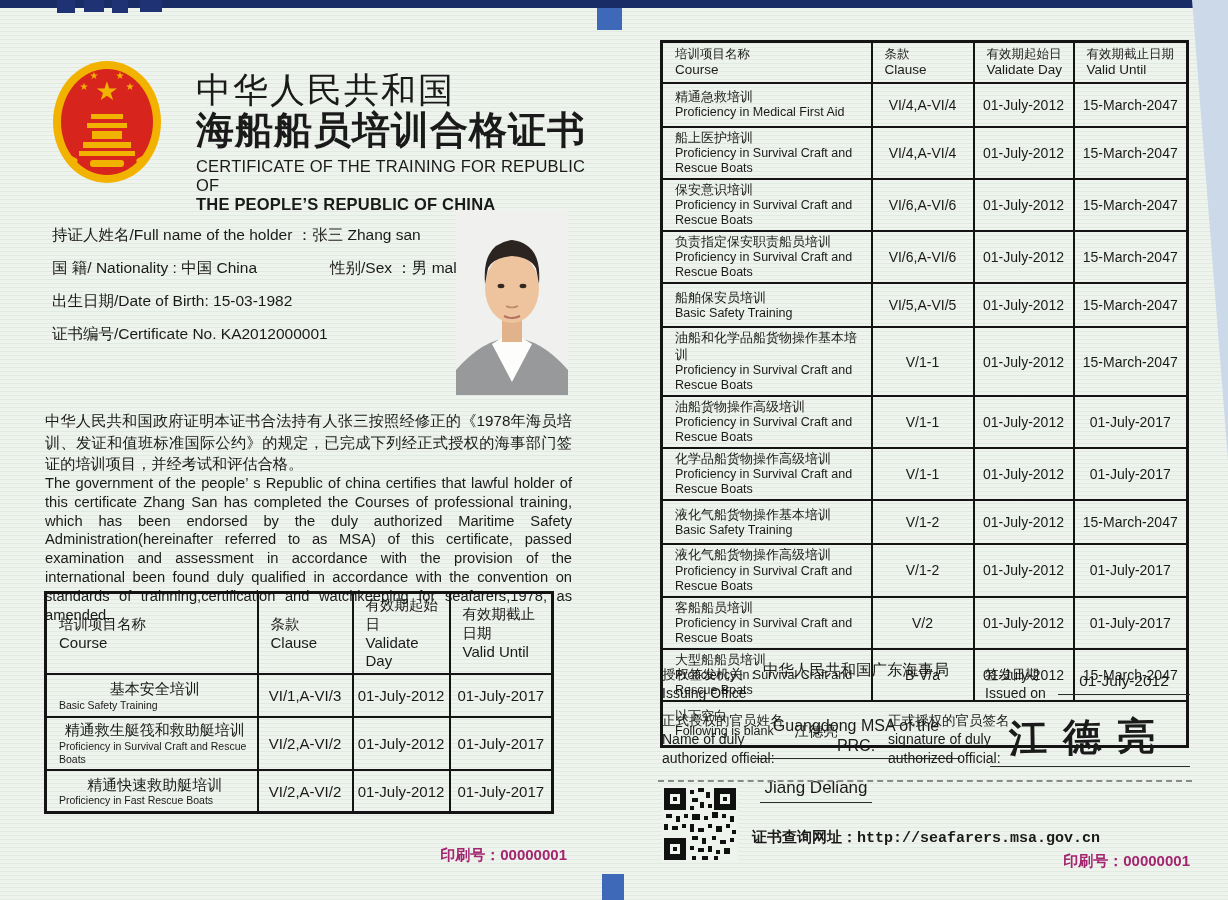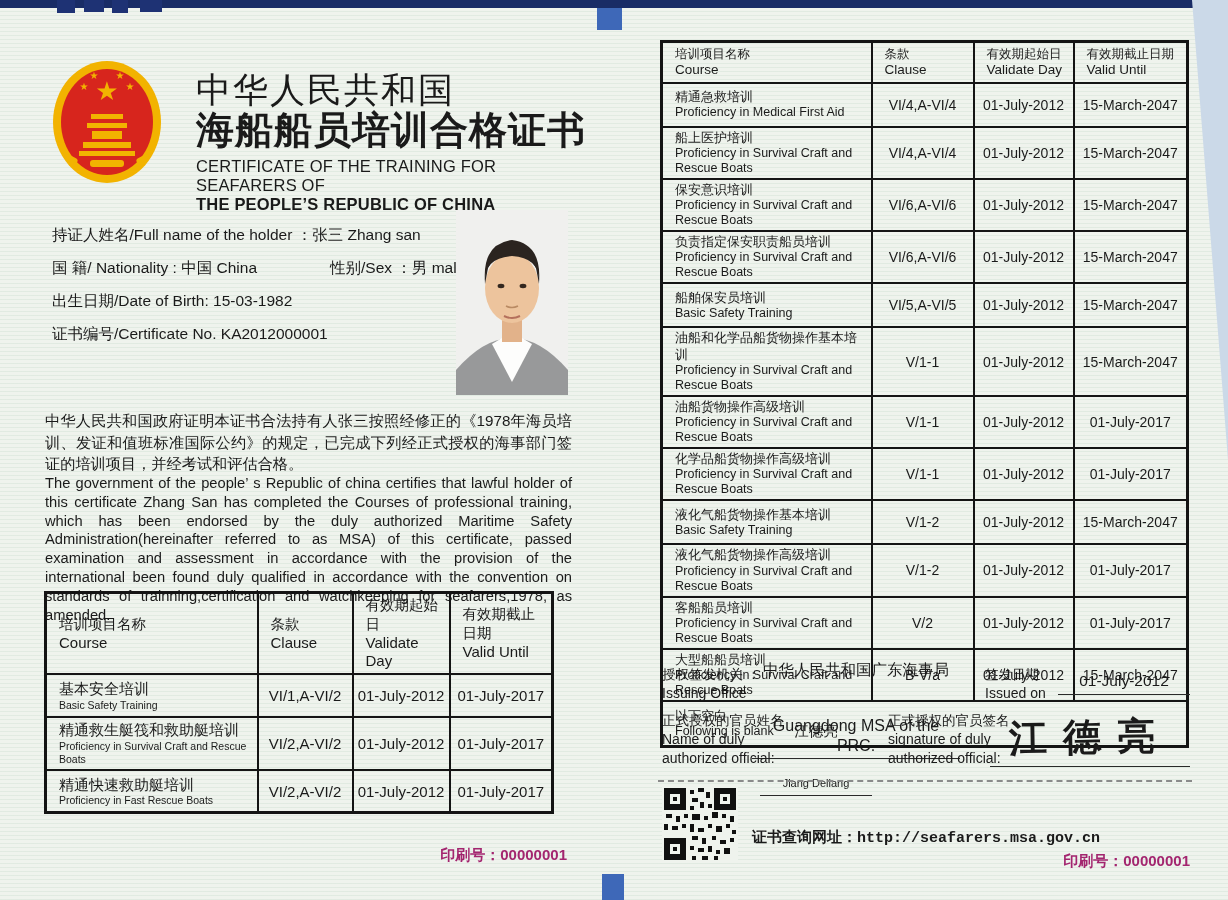--- a/index.html
+++ b/index.html
@@ -28,21 +28,21 @@
   .sig-box .en{font-size:15px;line-height:1.25;}
 
   .para-cn{font-size:15.2px;line-height:21.5px;text-align:justify;}
   .para-en{font-size:14.7px;line-height:18.8px;text-align:justify;}
 
   table.cert{border-collapse:collapse;table-layout:fixed;border:3px solid #141414;background:transparent;}
   table.cert th,table.cert td{border:2px solid #141414;vertical-align:middle;padding:2px 6px 2px 12px;text-align:left;}
   table.cert .c{text-align:center;padding:2px 2px;}
   .hd-cn{font-size:14.5px;line-height:1.3;font-weight:normal;}
   .hd-en{font-size:15px;line-height:1.25;font-weight:normal;}
-  .lt .cn{font-size:15px;line-height:1.3;}
+  .lt .cn{font-size:15px;line-height:1.3;text-align:center;}
   .lt .en{font-size:10.5px;line-height:1.3;}
   .lt td.c{font-size:15px;}
   .rt .cn{font-size:13px;line-height:1.25;}
   .rt .en{font-size:12.5px;line-height:1.2;}
   .rt td.c{font-size:14px;}
   .rt .hd-cn{font-size:12.5px;}
   .rt .hd-en{font-size:13.5px;}
   .blank-cell{font-size:13px;line-height:1.3;padding-left:12px;}
 
   .print-no{font-size:15px;font-weight:bold;color:#a3256f;text-align:right;}
@@ -88,21 +88,21 @@
       <rect x="29" y="93" width="56" height="5" fill="#f2b300"></rect>
       <rect x="40" y="102" width="34" height="7" rx="3" fill="#f2b300"></rect>
       <rect x="14" y="98" width="14" height="6" rx="3" fill="#f2b300" transform="rotate(28 21 101)"></rect>
       <rect x="86" y="98" width="14" height="6" rx="3" fill="#f2b300" transform="rotate(-28 93 101)"></rect>
     </svg>
   </div>
 
   <div class="abs" style="left:196px;top:70px;width:400px;">
     <div class="title-cn1">中华人民共和国</div>
     <div class="title-cn2">海船船员培训合格证书</div>
-    <div class="title-en1">CERTIFICATE OF THE TRAINING FOR SEAFARERS OF</div>
+    <div class="title-en1">CERTIFICATE OF THE TRAINING FOR REPUBLIC OF</div>
     <div class="title-en2">THE PEOPLE’S REPUBLIC OF CHINA</div>
   </div>
 
   <div class="abs holder-line" style="left:52px;top:251px;">国 籍/  Nationality : 中国 China</div>
   <div class="abs holder-line" style="left:52px;top:218px;">持证人姓名/Full name of the holder ：张三  Zhang san</div>
   <div class="abs holder-line" style="left:330px;top:251px;">性别/Sex ：男 male</div>
   <div class="abs holder-line" style="left:52px;top:284px;">出生日期/Date of Birth: 15-03-1982</div>
   <div class="abs holder-line" style="left:52px;top:317px;">证书编号/Certificate No. KA2012000001</div>
 
 
@@ -153,21 +153,21 @@
           </th>
       </tr>
     </thead>
     <tbody>
 
         <tr style="height:43px;">
           <td>
             <div class="cn">基本安全培训</div>
             <div class="en">Basic Safety Training</div>
           </td>
-          <td class="c">VI/1,A-VI/2</td>
+          <td class="c">VI/1,A-VI/3</td>
           <td class="c">01-July-2012</td>
           <td class="c">01-July-2017</td>
         </tr>
 
         <tr style="height:43px;">
           <td>
             <div class="cn">精通救生艇筏和救助艇培训</div>
             <div class="en">Proficiency in Survival Craft and Rescue Boats</div>
           </td>
           <td class="c">VI/2,A-VI/2</td>
@@ -363,21 +363,21 @@
   </div>
   <div class="abs uline" style="left:1058px;top:672px;width:132px;padding-bottom:4px;font-size:15.5px;">01-July-2012</div>
 
   <div class="abs iss-label" style="left:662px;top:712px;">
     <div class="cn">正式授权的官员姓名</div>
     <div>Name of duly</div>
     <div>authorized official:</div>
   </div>
   <div class="abs uline" style="left:760px;top:722px;width:112px;padding-bottom:4px;">
     <div class="iss-val-cn" style="font-size:14.5px;">江德亮</div>
-    <div class="iss-val-en" style="font-size:11px;">Jiang Deliang</div>
+    <div class="iss-val-en" style="font-size:17px;">Jiang Deliang</div>
   </div>
   <div class="abs iss-label" style="left:888px;top:712px;">
     <div class="cn">正式授权的官员签名</div>
     <div>signature of duly</div>
     <div>authorized official:</div>
   </div>
   <div class="abs uline" style="left:990px;top:712px;width:200px;height:54px;">
     <div class="sig-callig">江德亮</div>
   </div>
 

